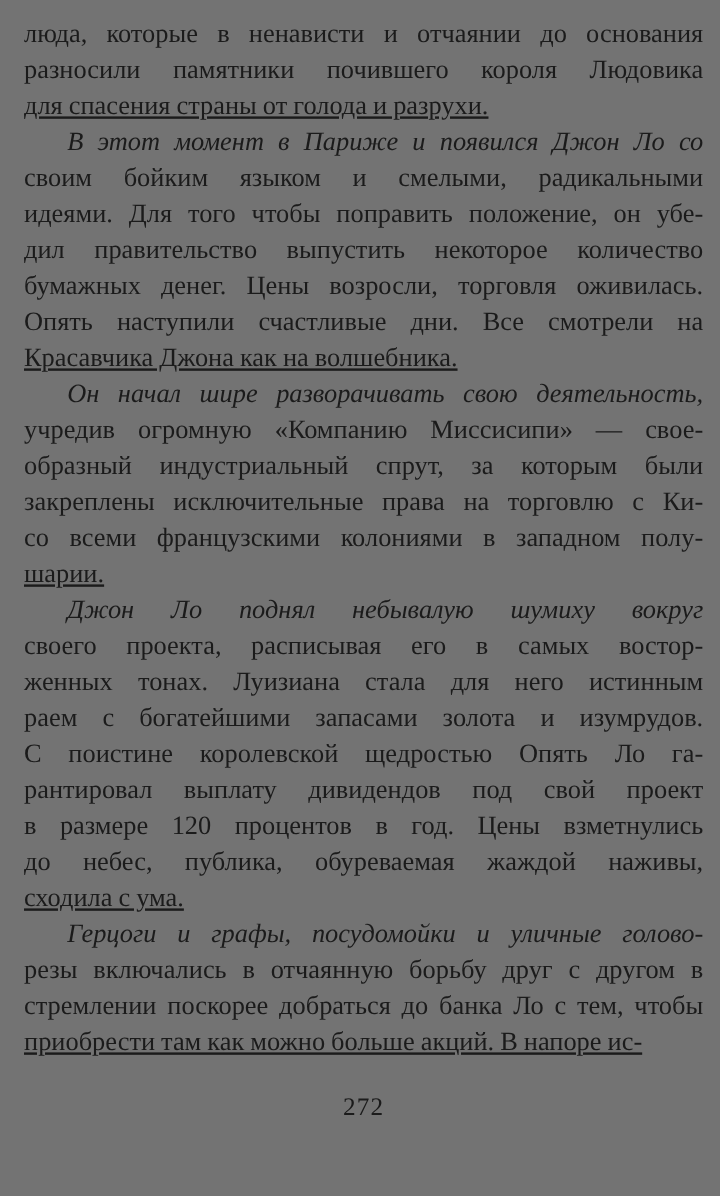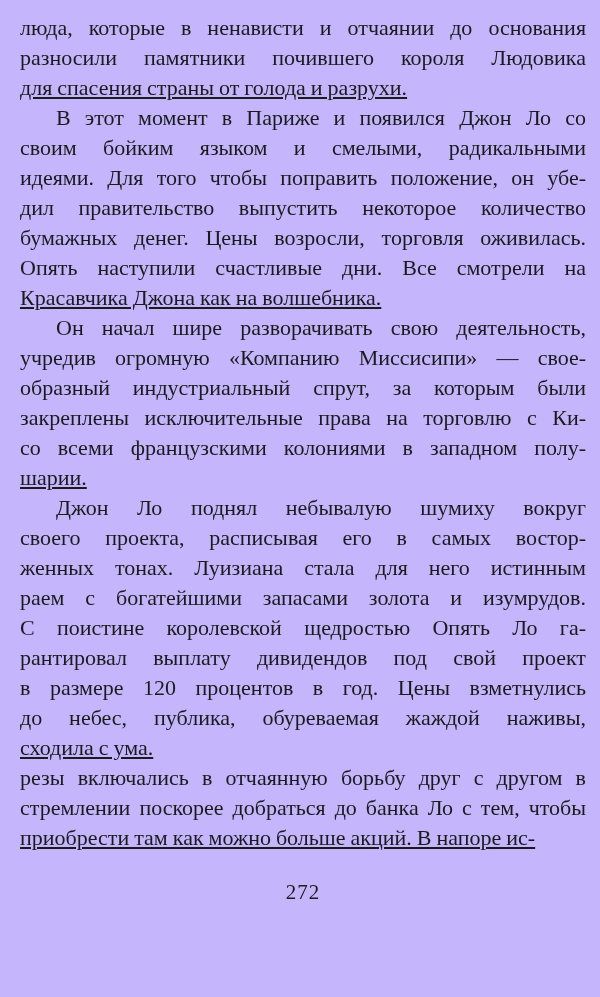--- a/index.html
+++ b/index.html
@@ -12,39 +12,40 @@
     height: 997px;
     overflow: hidden;
     font-family: "Liberation Serif", "DejaVu Serif", serif;
     color: #1b1b1b;
   }
   .page {
     box-sizing: border-box;
     width: 600px;
     height: 997px;
     padding: 13px 14px 0 20px;
-    background: #c4b5fd;
+    background: #737373;
   }
   .text-block {
     font-size: 22px;
     line-height: 30px;
     word-spacing: -0.5px;
   }
   .paragraph { margin: 0; }
   .line {
     text-align: justify;
     text-align-last: justify;
     min-height: 30px;
   }
   .line.last-line {
     text-align-last: left;
     text-decoration: underline;
   }
   .paragraph.indented .line.first-line {
     text-indent: 36px;
+    font-style: italic;
   }
   .page-number {
     margin-top: 26px;
     text-align: center;
     font-size: 21px;
     line-height: 26px;
     letter-spacing: 1px;
   }
 </style>
 </head>
@@ -79,19 +80,20 @@
         <div class="line">своего проекта, расписывая его в самых востор-</div>
         <div class="line">женных тонах. Луизиана стала для него истинным</div>
         <div class="line">раем с богатейшими запасами золота и изумрудов.</div>
         <div class="line">С поистине королевской щедростью Опять Ло га-</div>
         <div class="line">рантировал выплату дивидендов под свой проект</div>
         <div class="line">в размере 120 процентов в год. Цены взметнулись</div>
         <div class="line">до небес, публика, обуреваемая жаждой наживы,</div>
         <div class="line last-line">сходила с ума.</div>
       </div>
       <div class="paragraph indented">
+        <div class="line first-line">Герцоги и графы, посудомойки и уличные голово-</div>
         <div class="line">резы включались в отчаянную борьбу друг с другом в</div>
         <div class="line">стремлении поскорее добраться до банка Ло с тем, чтобы</div>
         <div class="line last-line">приобрести там как можно больше акций. В напоре ис-</div>
       </div>
     </div>
   <div class="page-number">272</div>
 </div>
 
 </body></html>

